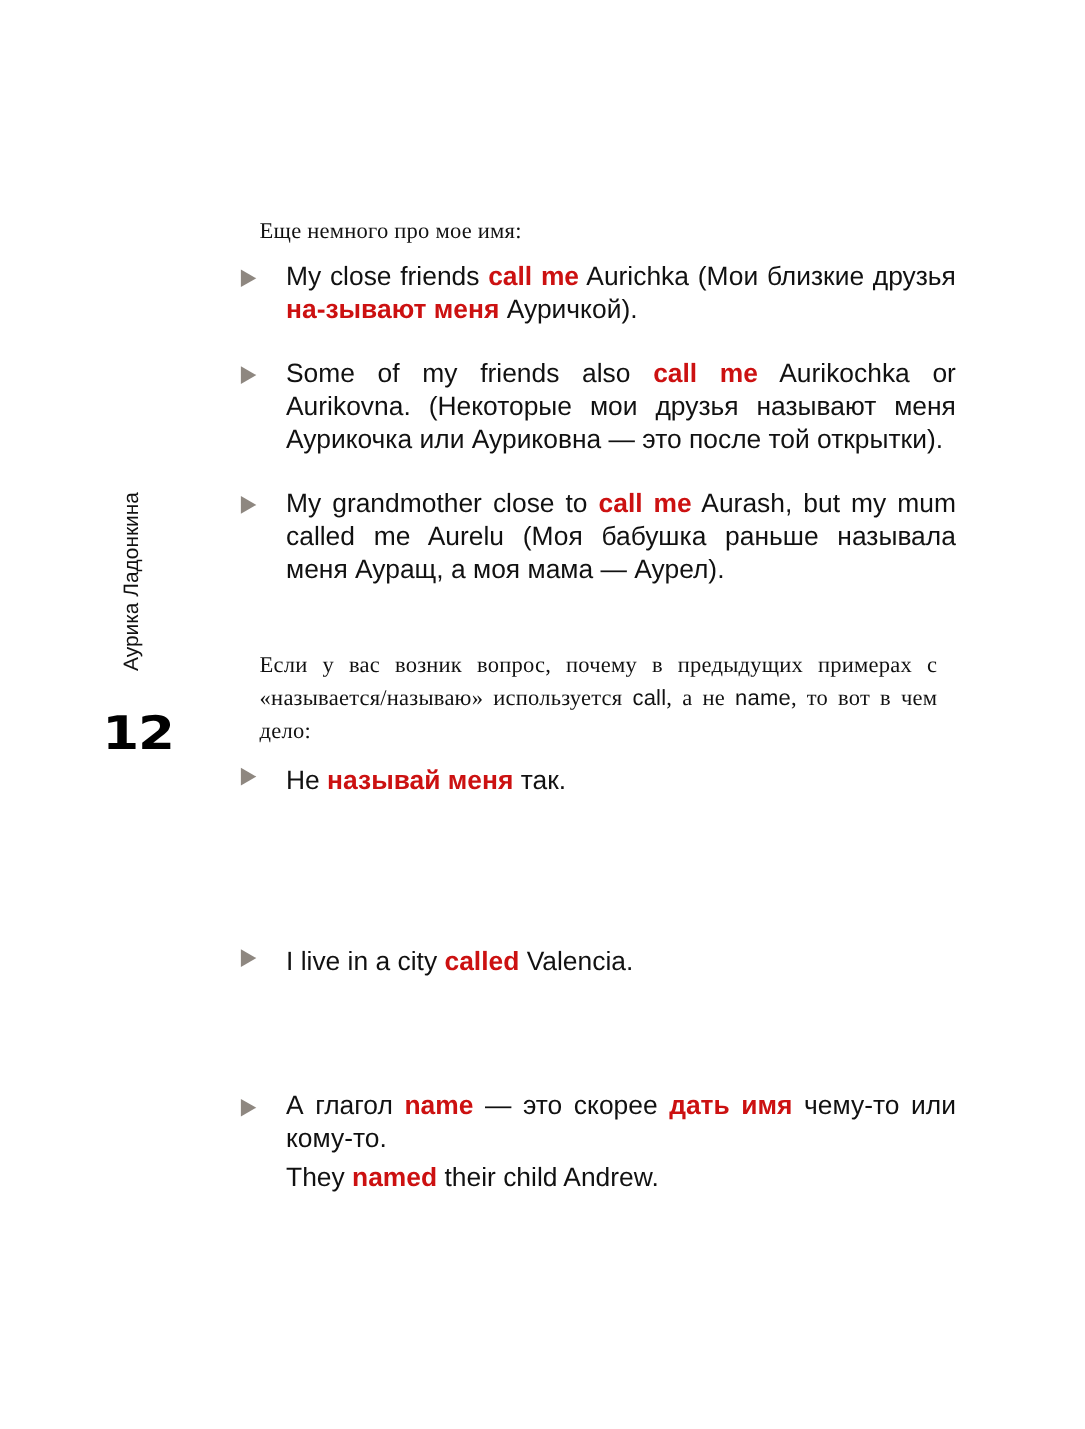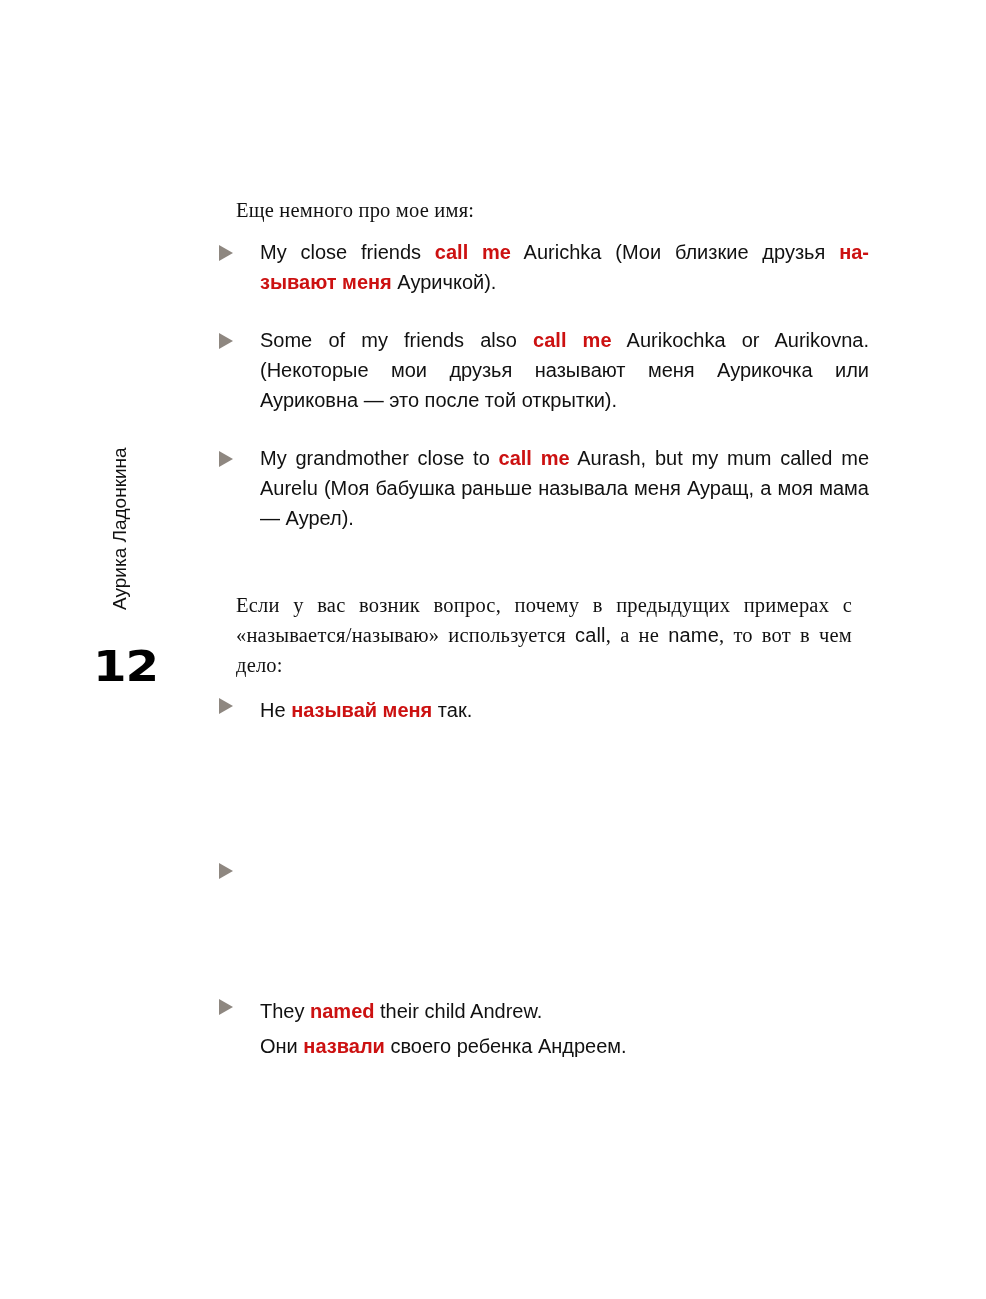--- a/index.html
+++ b/index.html
@@ -1,21 +1,21 @@
 <!DOCTYPE html>
 <html><head>
   <meta charset="utf-8">
   <style>
     html, body { margin: 0; padding: 0; }
     body {
       width: 986px; height: 1299px; background: #ffffff; position: relative; overflow: hidden;
       color: #111111;
     }
     .serif { font-family: "Liberation Serif", "DejaVu Serif", serif; font-size: 20.5px; letter-spacing: 0.2px; }
-    .sans { font-family: "Liberation Sans", "DejaVu Sans", sans-serif; font-size: 20px; }
+    .sans { font-family: "Liberation Sans", "DejaVu Sans", sans-serif; font-size: 24px; }
     .hl { color: #cc1111; font-weight: bold; }
     .block { position: absolute; left: 219px; width: 650px; }
     .para { line-height: 30px; text-align: justify; margin: 17px; }
     .item { position: absolute; left: 219px; width: 650px; }
     .bullet {
       position: absolute; left: 0; top: 8px; width: 0; height: 0;
       border-top: 8px solid transparent; border-bottom: 8px solid transparent;
       border-left: 14px solid #8e8780;
     }
     .item-body { margin-left: 41px; }
@@ -77,22 +77,23 @@
 <div class="item sans" style="top:690px;">
   <span class="bullet"></span>
   <div class="item-body">
     <p class="sub"><span>Не </span><span class="hl">называй меня</span><span> так.</span></p>
   </div>
 </div>
 
 <div class="item sans" style="top:855px;">
   <span class="bullet"></span>
   <div class="item-body">
+    <p class="sub"><span>I live in a city </span><span class="hl">called</span><span> Valencia.</span></p>
   </div>
 </div>
 
 <div class="item sans" style="top:991px;">
   <span class="bullet"></span>
   <div class="item-body">
+    <p><span>А глагол </span><span class="hl">name</span><span> — это скорее </span><span class="hl">дать имя</span><span> чему-то или кому-то.</span></p>
     <p class="sub"><span>They </span><span class="hl">named</span><span> their child Andrew.</span></p>
-    <p class="sub"><span>Они </span><span class="hl">назвали</span><span> своего ребенка Андреем.</span></p>
   </div>
 </div>
 
 </body></html>

